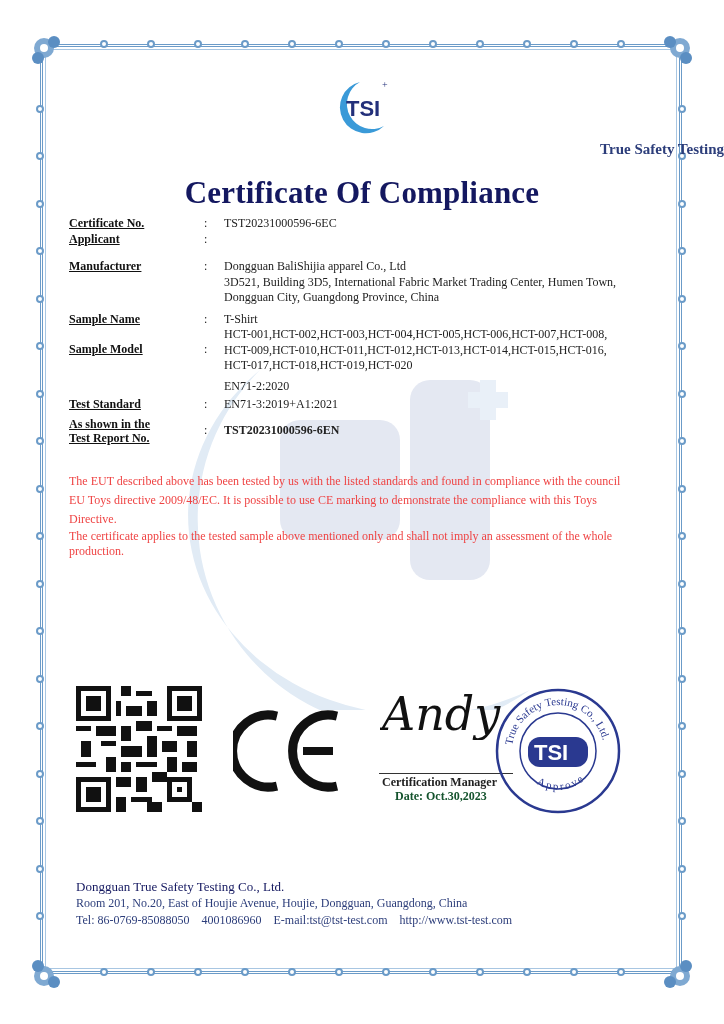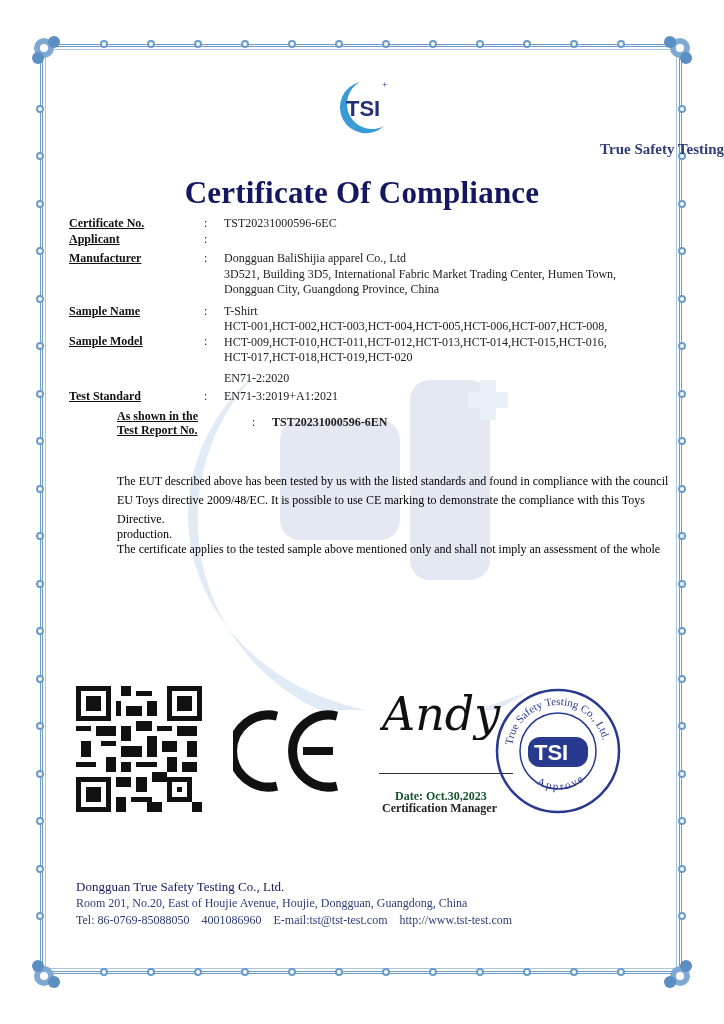--- a/index.html
+++ b/index.html
@@ -17,26 +17,26 @@
   .logo { position:absolute; left:330px; top:78px; width:64px; height:58px; }
   .brand { position:absolute; left:0; width:724px; top:141px; text-align:right; font-weight:bold;
            font-size:15px; color:#2c3d7a; }
   .title { position:absolute; left:0; width:724px; top:175px; text-align:center; font-weight:bold;
            font-size:31px; color:#141860; letter-spacing:0.2px; }
   .fields { position:absolute; left:69px; top:216px; width:600px; font-size:12px; line-height:15.5px; }
   .row { display:flex; }
   .lbl { width:135px; font-weight:bold; color:#111;text-decoration:underline; }
   .colon { width:20px; text-align:left; }
   .val { flex:1; }
-  .para { position:absolute; left:69px; width:595px; font-size:12px; line-height:17px; color:#000000;margin-left:48px; }
+  .para { position:absolute; left:69px; width:595px; font-size:12px; line-height:17px; color:#ef4444; }
   .qr { position:absolute; left:76px; top:686px; width:126px; height:126px; }
   .ce { position:absolute; left:233px; top:710px; width:108px; height:82px; }
   .sig { position:absolute; left:380px; top:680px; width:140px; height:60px; }
   .sig-line { position:absolute; left:379px; top:773px; width:134px; height:1px; background:#333; }
-  .sig-title { position:absolute; left:382px; top:775px; font-weight:bold; font-size:12px; line-height:14px; color:#222;margin-top:26px; }
+  .sig-title { position:absolute; left:382px; top:775px; font-weight:bold; font-size:12px; line-height:14px; color:#222; }
   .sig-date { position:absolute; left:395px; top:789px; font-weight:bold; font-size:12px; color:#14532d; }
   .stamp { position:absolute; left:494px; top:687px; width:128px; height:128px; }
   .footer { position:absolute; left:76px; top:878px; font-size:12px; line-height:17px; color:#2c3d7a; }
   .footer .co { font-weight:normal; font-size:13px; color:#141860; }
 </style>
 </head>
 <body>
 
 <div class="border-outer"></div>
 <div class="border-inner"></div>
@@ -153,21 +153,21 @@
 <div class="fields">
   <div class="row">
     <span class="lbl">Certificate No.</span>
     <span class="colon">:</span>
     <span class="val">TST20231000596-6EC</span>
   </div>
   <div class="row">
     <span class="lbl">Applicant</span>
     <span class="colon">:</span>
   </div>
-  <div class="row" style="margin-top:4px;">
+  <div class="row" style="margin-top:12px;">
     <span class="lbl">Manufacturer</span>
     <span class="colon">:</span>
     <span class="val">
       <div>Dongguan BaliShijia apparel Co., Ltd</div>
       <div>3D521, Building 3D5, International Fabric Market Trading Center, Humen Town,</div>
       <div>Dongguan City, Guangdong Province, China</div>
     </span>
   </div>
   <div class="row" style="margin-top:6px;">
     <span class="lbl">Sample Name</span>
@@ -184,36 +184,36 @@
     </span>
   </div>
   <div class="row" style="margin-top:3px;line-height:18px;">
     <span class="lbl" style="padding-top:18px;">Test Standard</span>
     <span class="colon" style="padding-top:18px;">:</span>
     <span class="val">
       <div>EN71-2:2020</div>
       <div>EN71-3:2019+A1:2021</div>
     </span>
   </div>
-  <div class="row" style="margin-top:4px;line-height:14px;margin-left:48px;">
+  <div class="row" style="margin-top:4px;line-height:14px;">
     <span class="lbl">
       <div>As shown in the</div>
       <div>Test Report No.</div>
     </span>
     <span class="colon" style="padding-top:6px;">:</span>
     <span class="val" style="padding-top:6px;font-weight:bold;">TST20231000596-6EN</span>
   </div>
 </div>
 
 <div class="para" style="top:473px;">
   <div>The EUT described above has been tested by us with the listed standards and found in compliance with the council</div>
   <div style="margin-top:2px;">EU Toys directive 2009/48/EC. It is possible to use CE marking to demonstrate the compliance with this Toys</div>
   <div style="margin-top:2px;">Directive.</div>
+  <div>The certificate applies to the tested sample above mentioned only and shall not imply an assessment of the whole</div>
   <div style="line-height:13px;">production.</div>
-  <div>The certificate applies to the tested sample above mentioned only and shall not imply an assessment of the whole</div>
 </div>
 
 <svg class="qr" viewBox="0 0 25 25" shape-rendering="crispEdges">
   <rect width="25" height="25" fill="#fff"></rect>
   <g fill="#111">
     <rect x="0" y="0" width="7" height="7"></rect>
       <rect x="1" y="1" width="5" height="5" fill="#fff"></rect>
       <rect x="2" y="2" width="3" height="3"></rect>
     <rect x="18" y="0" width="7" height="7"></rect>
       <rect x="19" y="1" width="5" height="5" fill="#fff"></rect>

